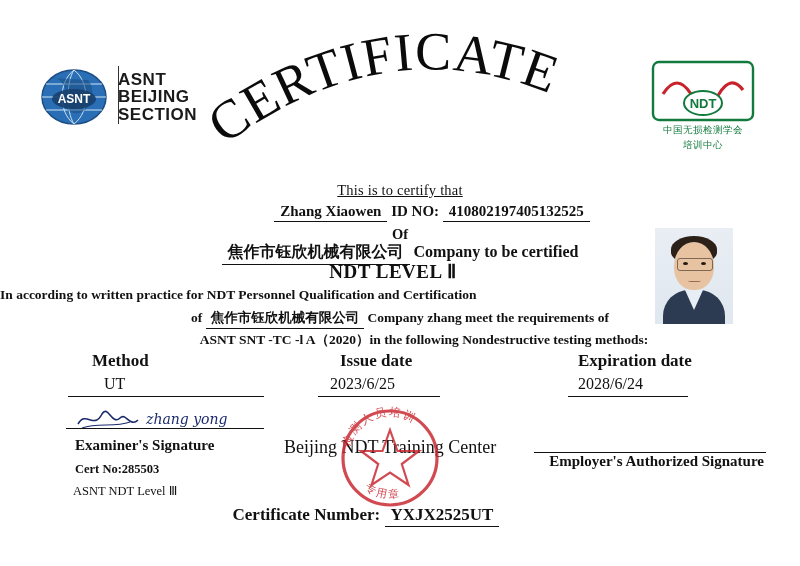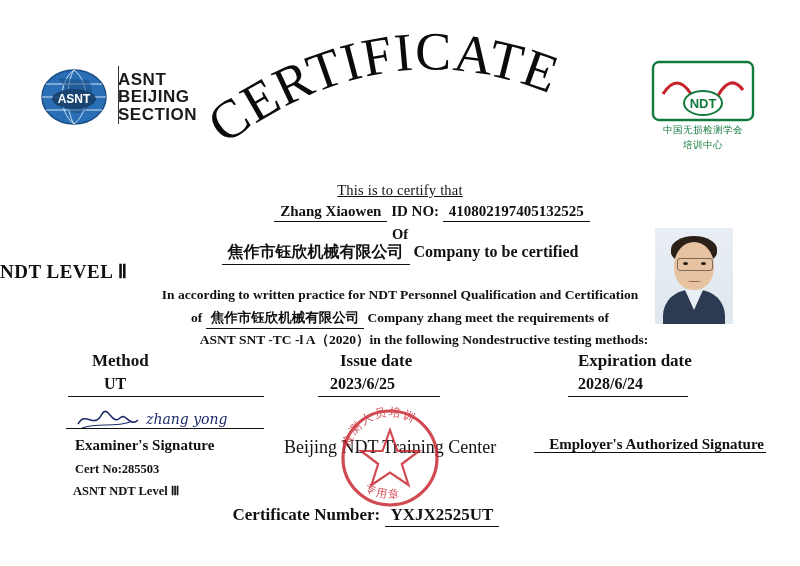--- a/index.html
+++ b/index.html
@@ -133,29 +133,28 @@
     font-size: 16px;
     font-weight: bold;
   }
   .cn {
     font-family: "DejaVu Sans", sans-serif;
     font-weight: bold;
   }
 
   .row-level {
     left: 0; top: 260px; width: 786px;
-    text-align: left;
+    text-align: center;
     font-size: 19px;
     font-weight: bold;
     letter-spacing: 0.5px;
   }
 
   .row-accord {
     left: 0; top: 287px; width: 800px;
-    text-align: center;
     font-size: 13.5px;
     font-weight: bold;
   }
 
   .row-of2 {
     left: 0; top: 309px; width: 800px;
     text-align: center;
     font-size: 13.5px;
     font-weight: bold;
   }
@@ -233,21 +232,21 @@
   .col-head {
     position: absolute;
     top: 351px;
     font-size: 17px;
     font-weight: bold;
   }
   .col-val {
     position: absolute;
     top: 375px;
     font-size: 16px;
-    font-weight: bold;
+    font-weight: normal;
   }
 
   .sep-line {
     position: absolute;
     height: 0;
     border-bottom: 1.5px solid #111;
   }
 
   
   .sig-script {
@@ -275,25 +274,25 @@
   .cert-no {
     position: absolute;
     left: 75px; top: 462px;
     font-size: 12.5px;
     font-weight: bold;
   }
   .asnt-level {
     position: absolute;
     left: 73px; top: 483px;
     font-size: 12.5px;
-    font-weight: bold;
+    font-weight: normal;
   }
   .employer-label {
     position: absolute;
-    right: 36px; top: 436px;
+    right: 36px; top: 453px;
     font-size: 15px;
     font-weight: bold;
   }
 
   .cert-number-row {
     position: absolute;
     left: 0; top: 505px; width: 732px;
     text-align: center;
     font-size: 17px;
     font-weight: bold;

